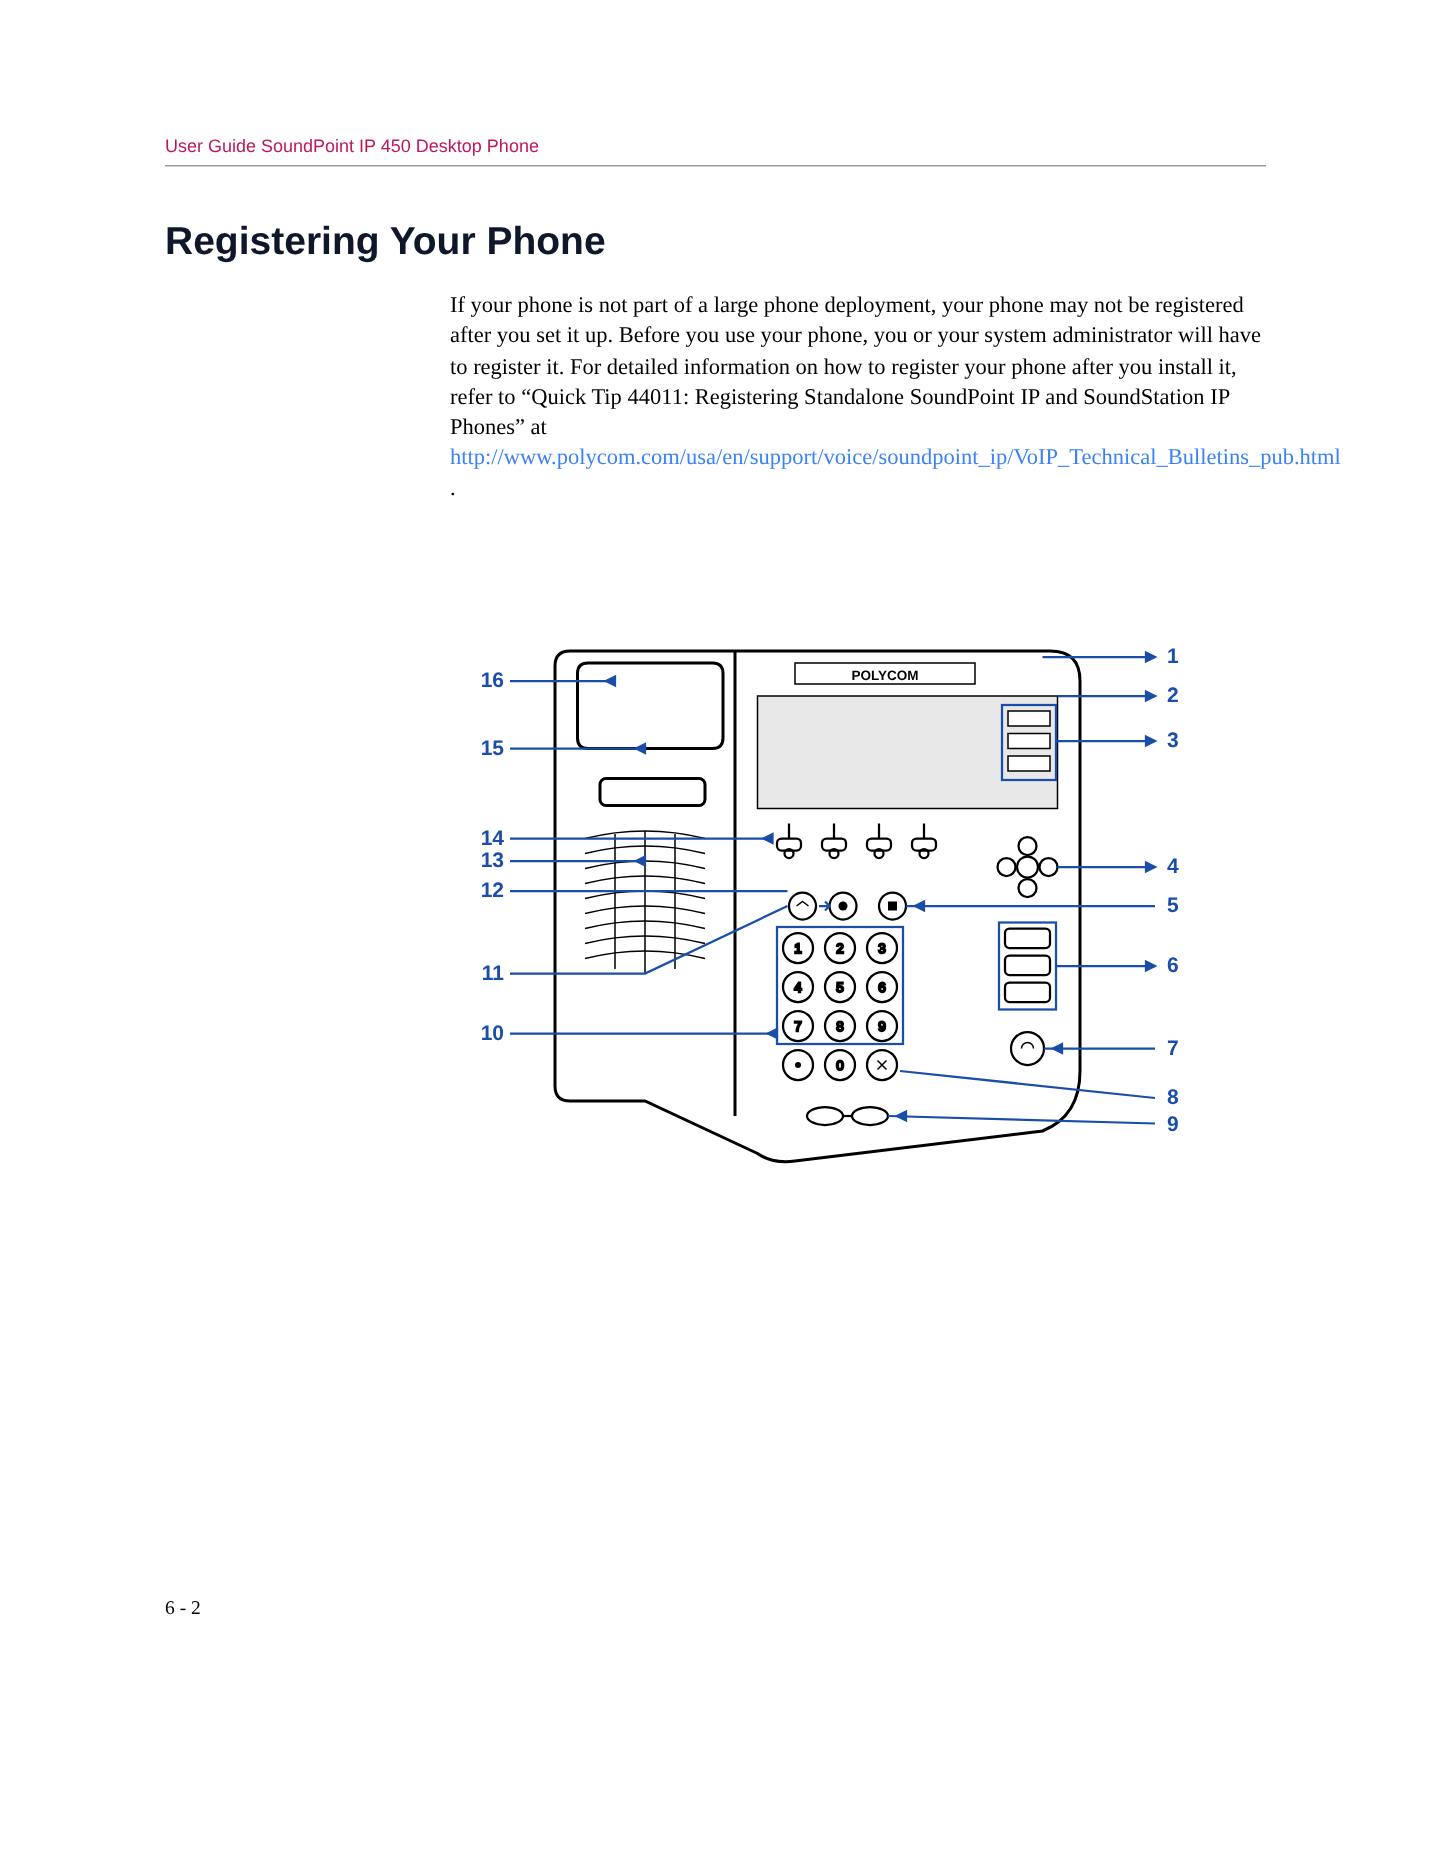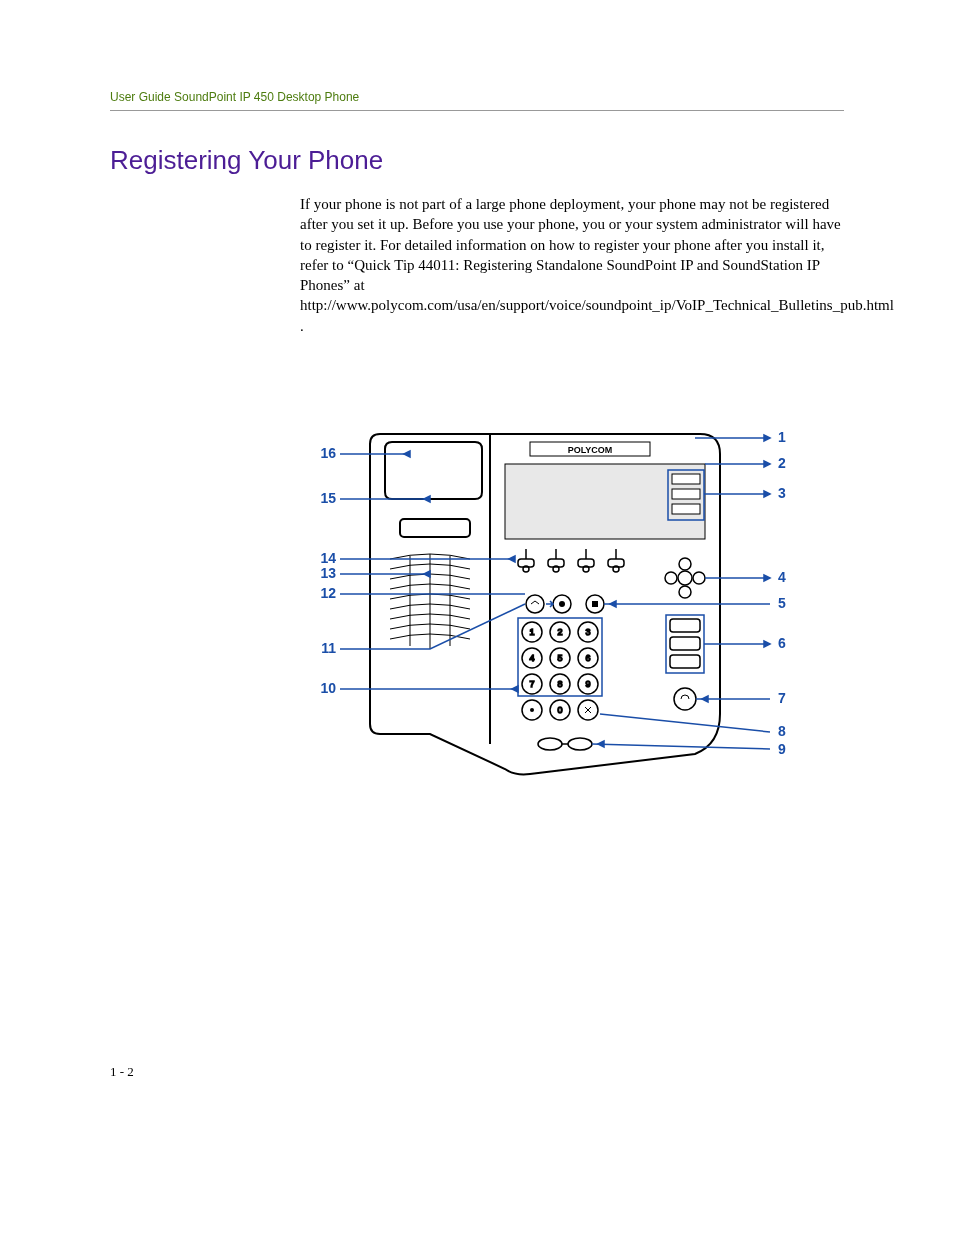--- a/index.html
+++ b/index.html
@@ -11,42 +11,42 @@
     width: 954px;
   }
   .page {
     padding: 90px 110px 60px 110px;
     box-sizing: border-box;
     width: 954px;
   }
   .header {
     font-family: Arial, Helvetica, sans-serif;
     font-size: 12px;
-    color: #4d7c0f;
+    color: #be185d;
     border-bottom: 1px solid #999;
     padding-bottom: 6px;
     margin-bottom: 34px;
   }
   h1.section {
     font-family: Arial, Helvetica, sans-serif;
-    font-weight: normal;
-    color: #4c1d95;
+    font-weight: bold;
+    color: #0f172a;
     font-size: 26px;
     margin: 4px 0 18px 0;
   }
   .body-block {
     margin-left: 190px;
     font-size: 15px;
     line-height: 1.35;
   }
   .body-block p {
     margin: 0 0 14px 0;
   }
   a.doc-link {
-    color: #000000;
+    color: #3b82f6;
     text-decoration: none;
   }
   .section-gap {
     height: 44px;
   }
   .diagram-wrap {
     margin-left: 190px;
     margin-top: 10px;
   }
   .page-num {
@@ -284,14 +284,14 @@
         <text x="36" y="99">15</text>
         <text x="36" y="159">14</text>
         <text x="36" y="174">13</text>
         <text x="36" y="194">12</text>
         <text x="36" y="249">11</text>
         <text x="36" y="289">10</text>
       </g>
     </svg>
   </div>
 
-  <div class="page-num">1 - 2</div>
+  <div class="page-num">6 - 2</div>
 </div>
 
 </body></html>

